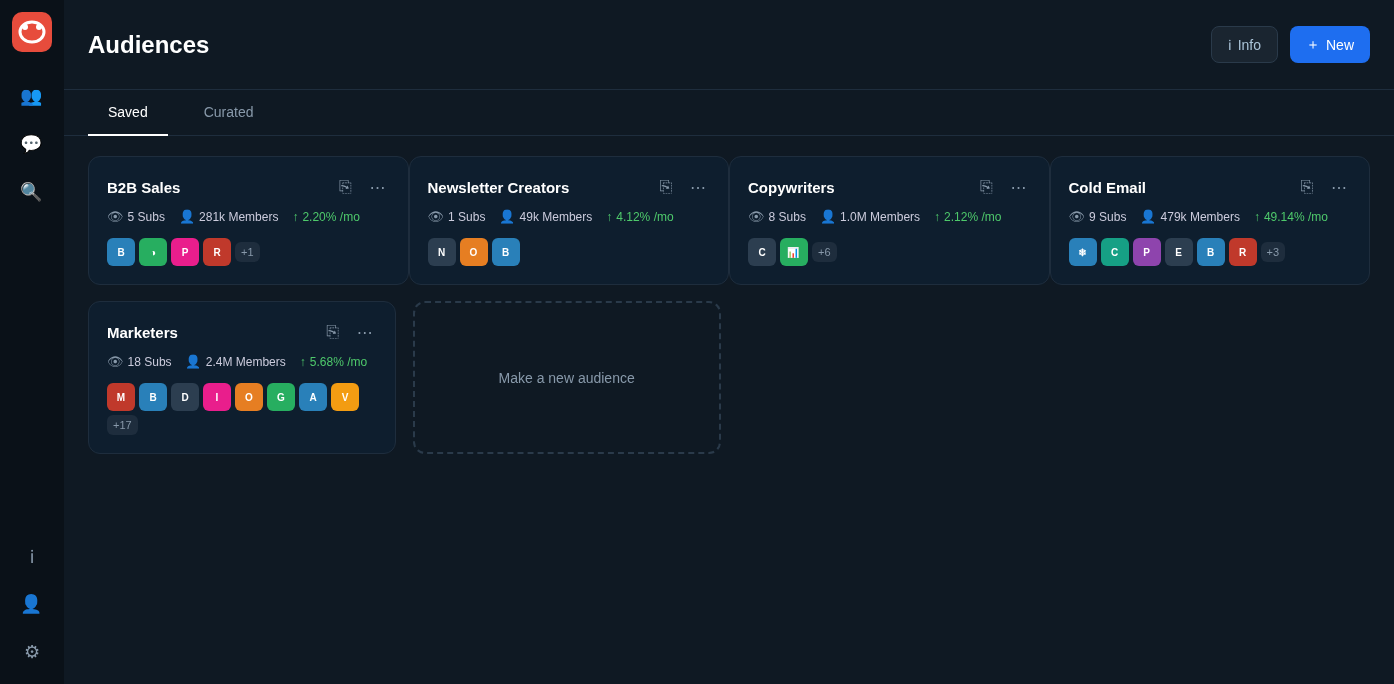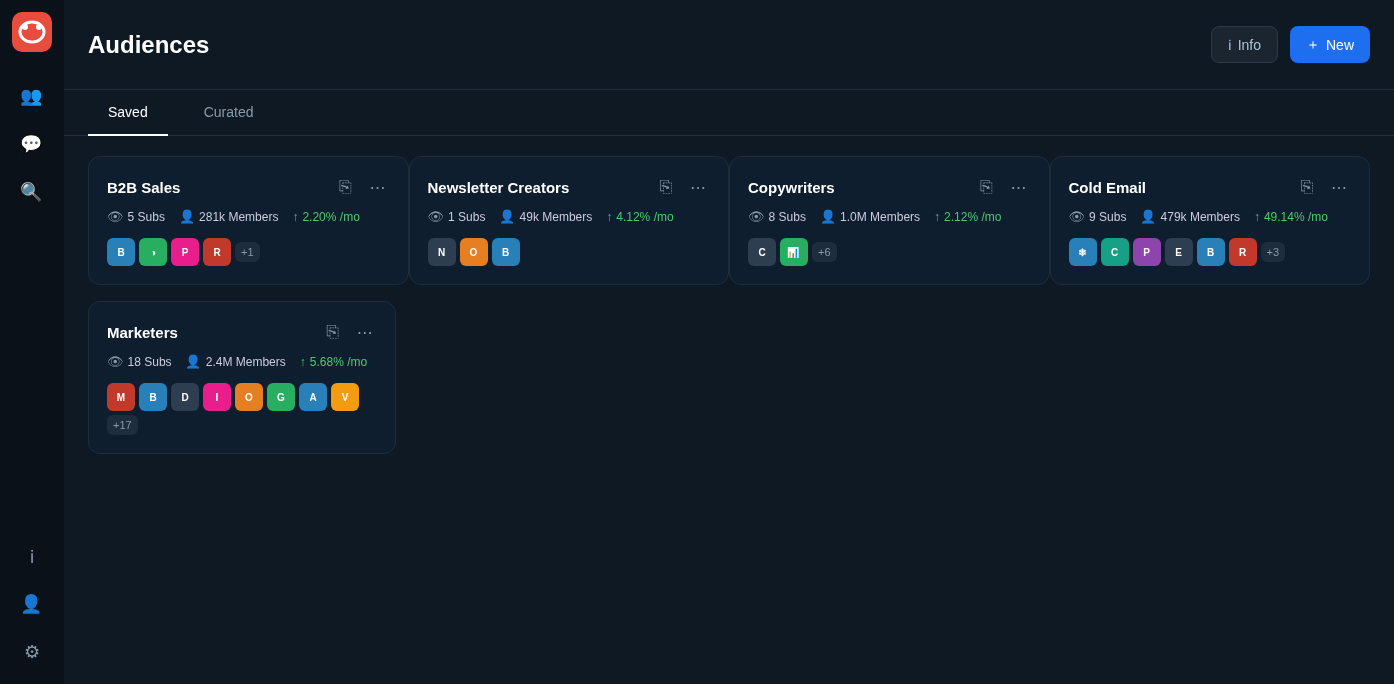--- a/index.html
+++ b/index.html
@@ -517,17 +517,20 @@
           <div class="sub-icon icon-dark">D</div>
           <div class="sub-icon icon-pink">I</div>
           <div class="sub-icon icon-orange">O</div>
           <div class="sub-icon icon-green">G</div>
           <div class="sub-icon icon-blue">A</div>
           <div class="sub-icon icon-yellow">V</div>
           <span class="sub-more">+17</span>
         </div>
       </div>
 
+      <div class="card-new" style="grid-column: span 1; min-height: 140px;">
+        <span class="card-new-label">Make a new audience</span>
+      </div>
 
     </div>
 
   </div>
 </div>
 
 </body></html>

